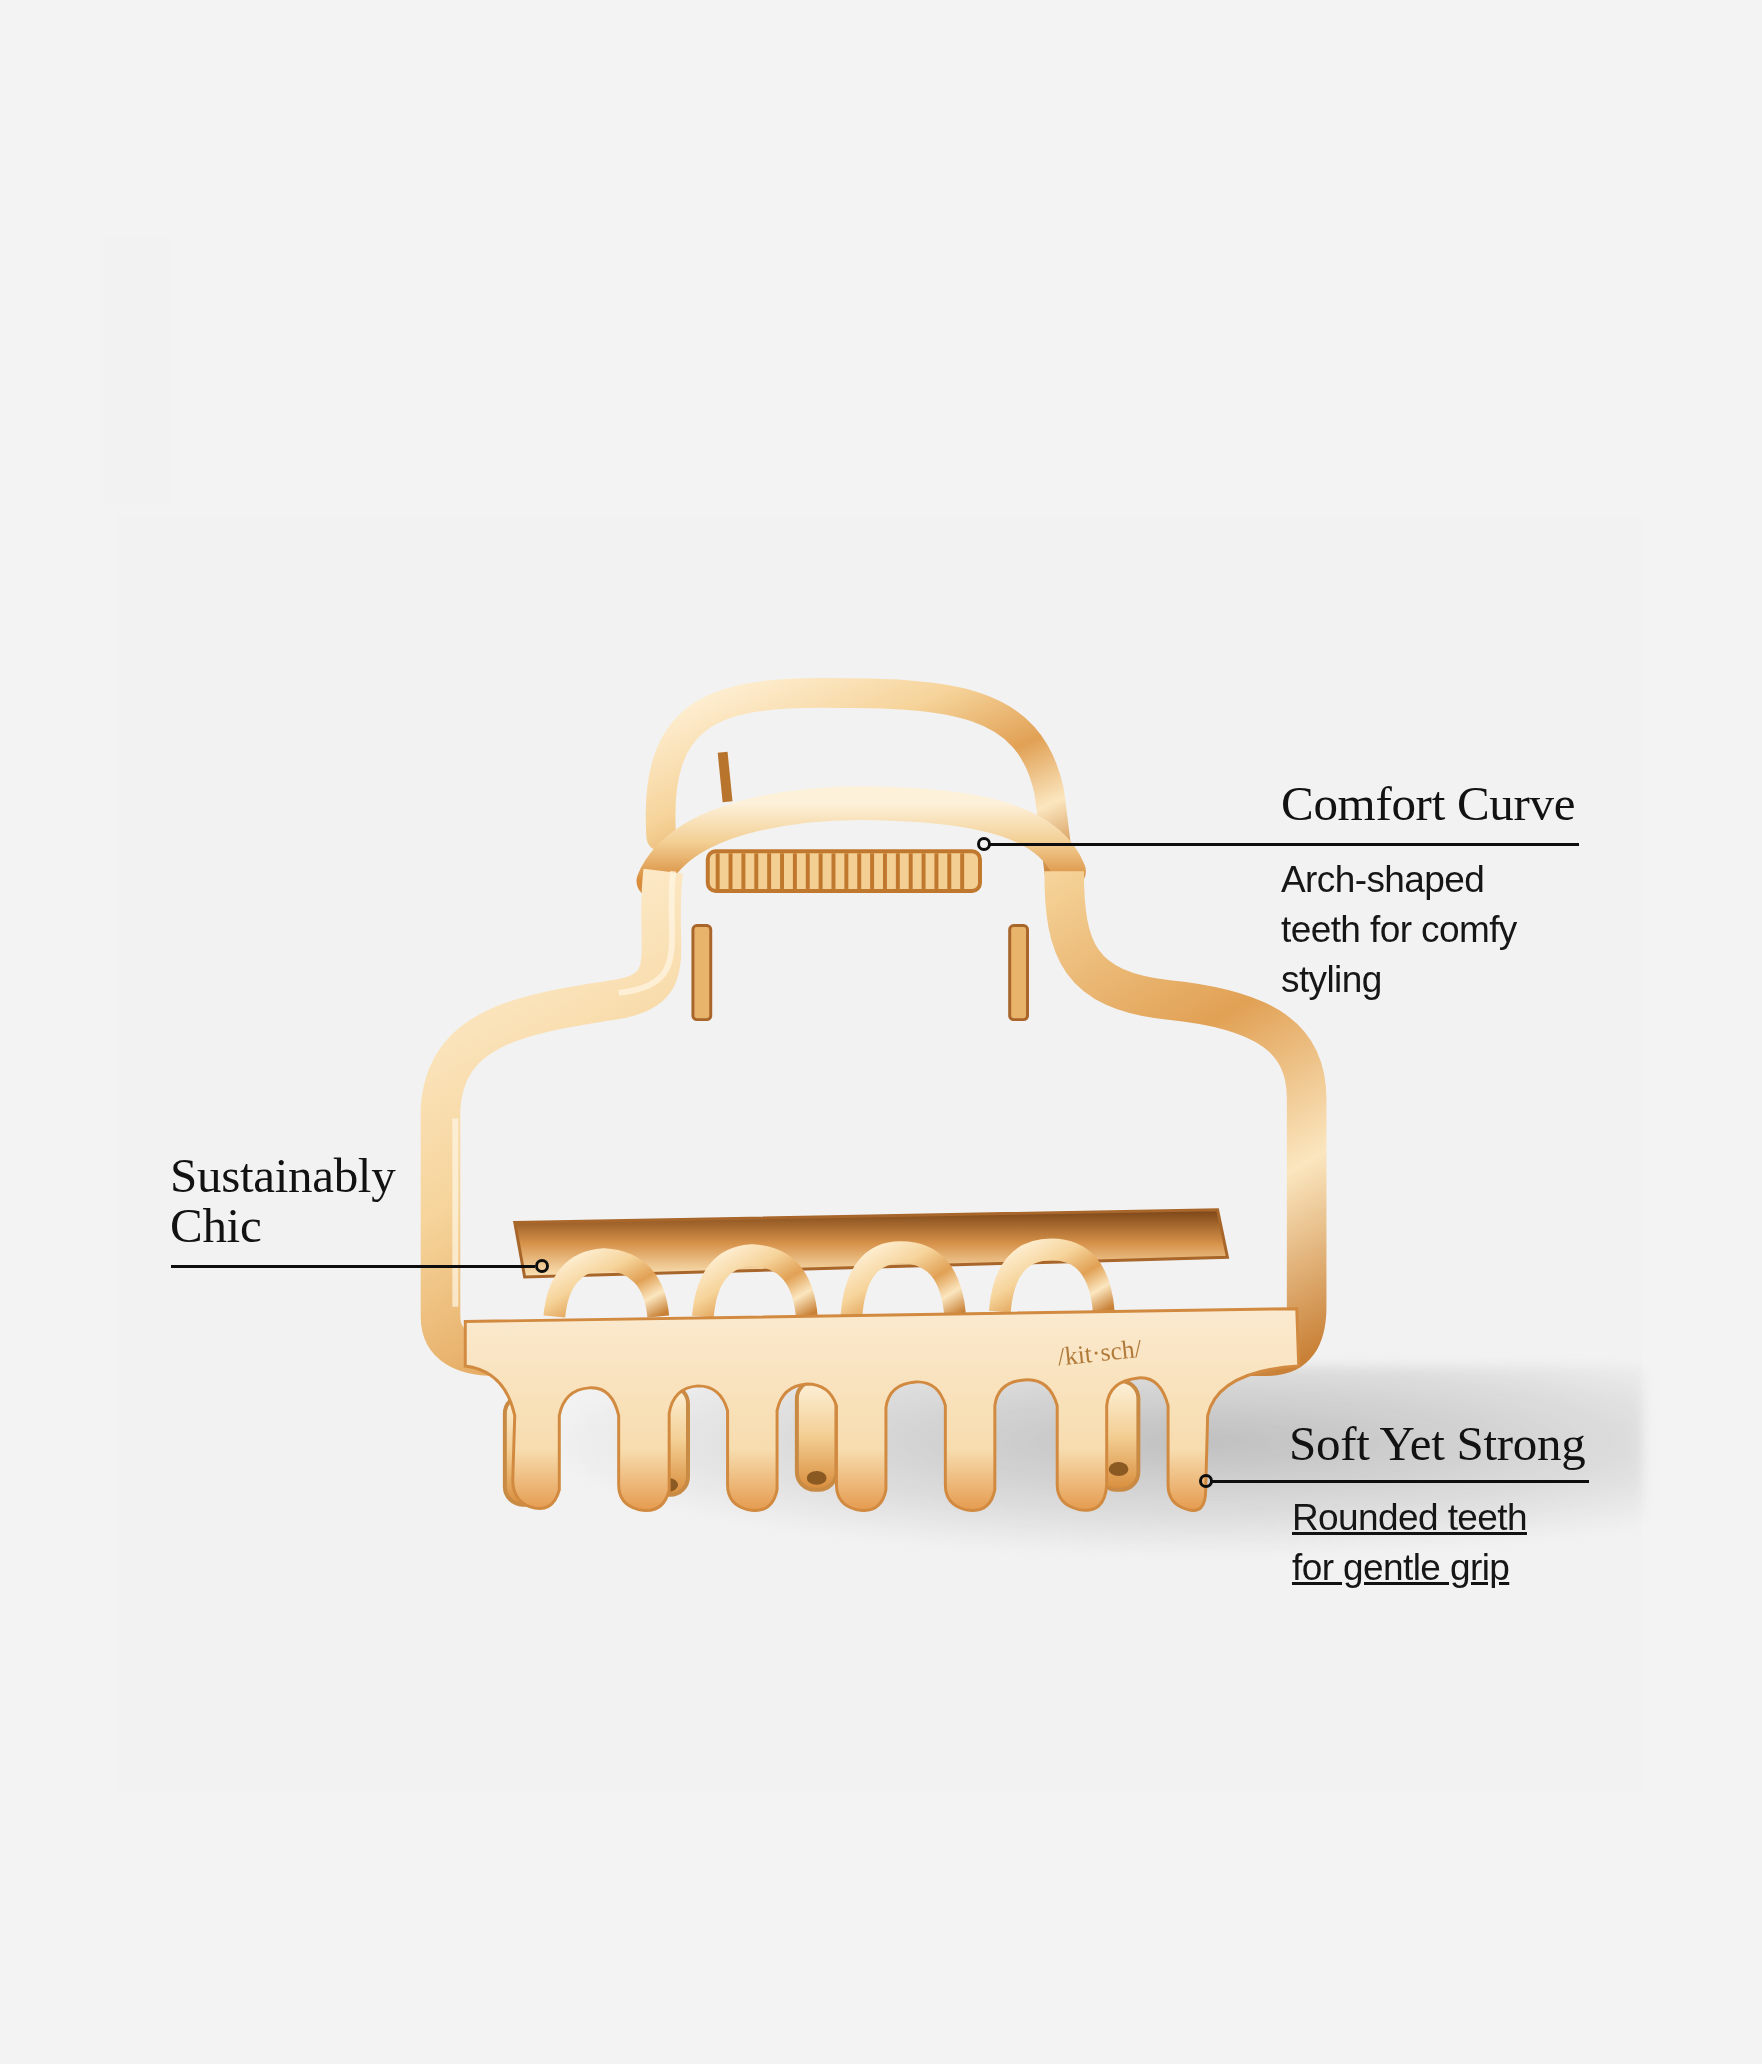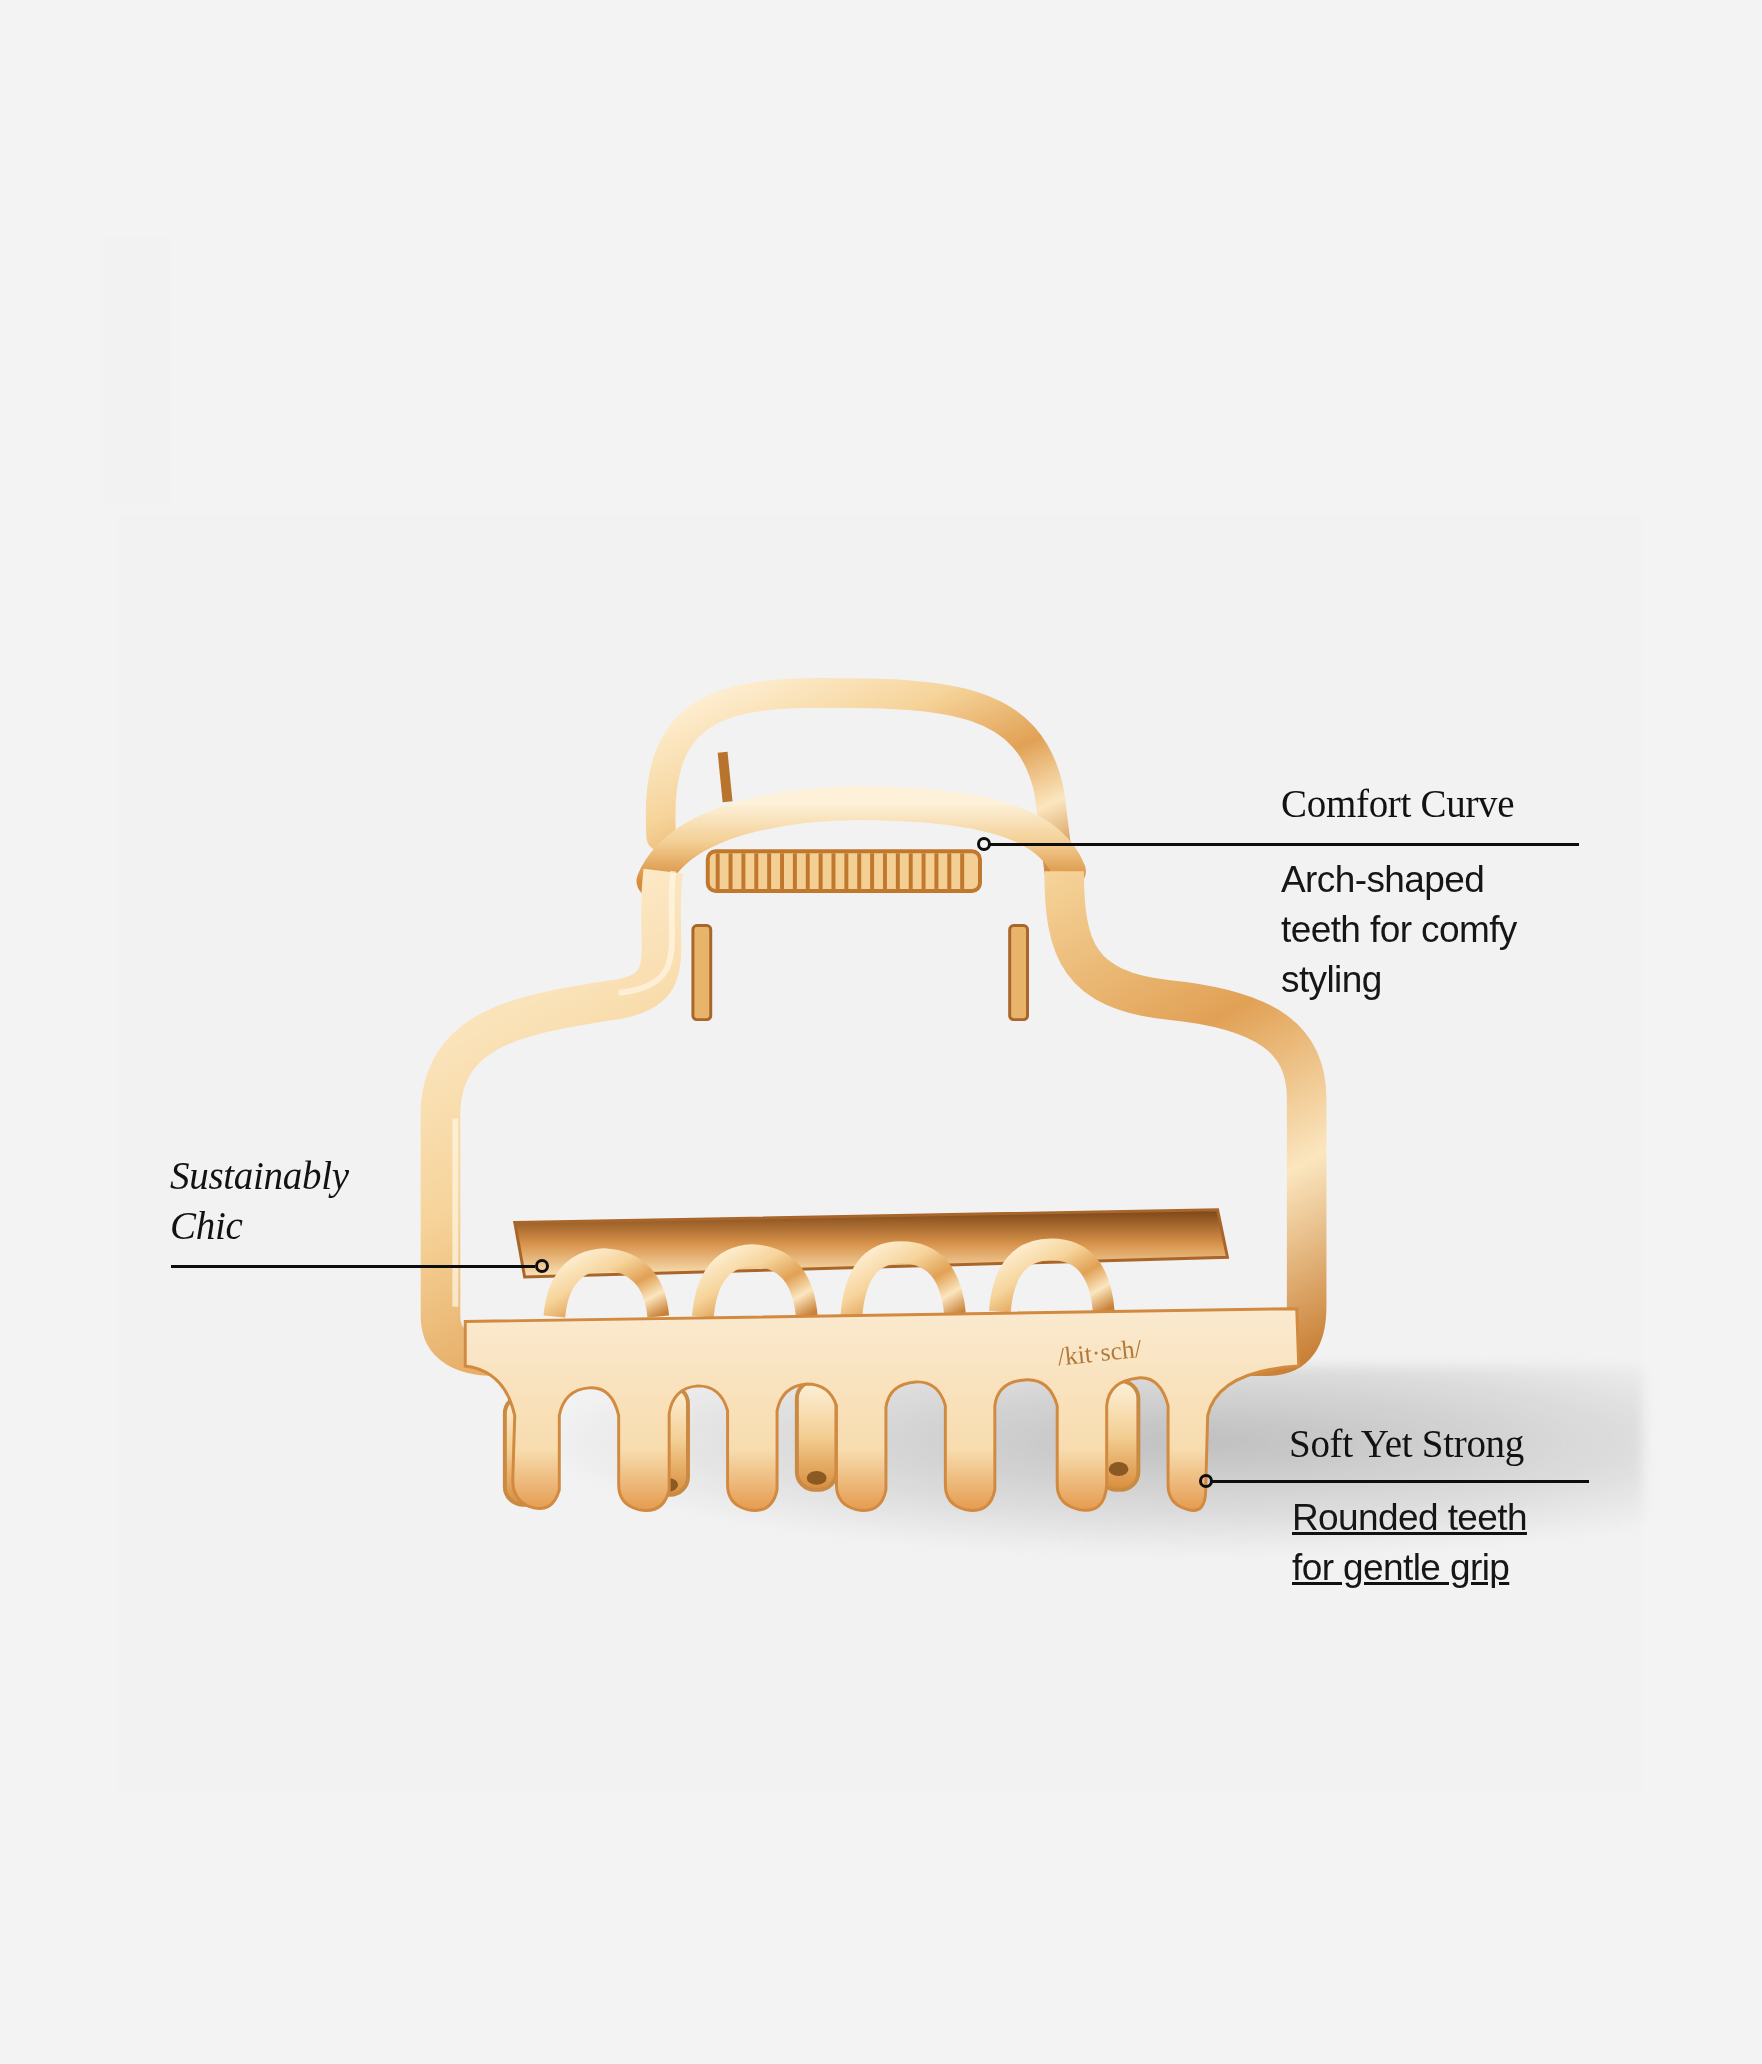--- a/index.html
+++ b/index.html
@@ -15,21 +15,21 @@
   .panel-b { position: absolute; left: 117px; top: 515px; width: 1525px; height: 1277px; background: #f2f2f2; }
   .shadow {
     position: absolute; left: 554px; top: 1366px; width: 1089px; height: 188px;
     background: radial-gradient(ellipse at 60% 40%, rgba(150,150,150,0.55) 0%, rgba(180,180,180,0.35) 45%, rgba(243,243,243,0) 72%);
     filter: blur(6px);
   }
   svg.clip { position: absolute; left: 0; top: 0; }
   .callout { position: absolute; }
   .heading {
     font-family: "Liberation Serif", "DejaVu Serif", serif;
-    font-size: 39px; line-height: 50px; font-weight: normal;
+    font-size: 49px; line-height: 50px; font-weight: normal;
     letter-spacing: -0.3px; color: #121212; margin: 0;
     white-space: pre-line;
   }
   .body-text {
     font-family: "Liberation Sans", sans-serif;
     font-size: 37px; line-height: 50px; color: #161616;
     letter-spacing: -0.6px; margin: 0; white-space: pre-line;
   }
   .rule { position: absolute; height: 3px; background: #0d0d0d; }
   .dot {
@@ -156,21 +156,21 @@
     <h2 class="heading">Comfort Curve</h2>
   </div>
   <div class="rule" style="left:990px; top:843px; width:589px;"></div>
   <div class="dot" style="left:977px; top:837px;"></div>
   <div class="callout" style="left:1281px; top:855px;">
     <p class="body-text">Arch-shaped
 teeth for comfy
 styling</p>
   </div>
 
-  <div class="callout" style="left:170px; top:1151px;font-style:italic;">
+  <div class="callout" style="left:170px; top:1151px;">
     <h2 class="heading">Sustainably
 Chic</h2>
   </div>
   <div class="rule" style="left:171px; top:1265px; width:364px;"></div>
   <div class="dot" style="left:535px; top:1259px;"></div>
 
   <div class="callout" style="left:1289px; top:1419px;">
     <h2 class="heading">Soft Yet Strong</h2>
   </div>
   <div class="rule" style="left:1212px; top:1480px; width:377px;"></div>

